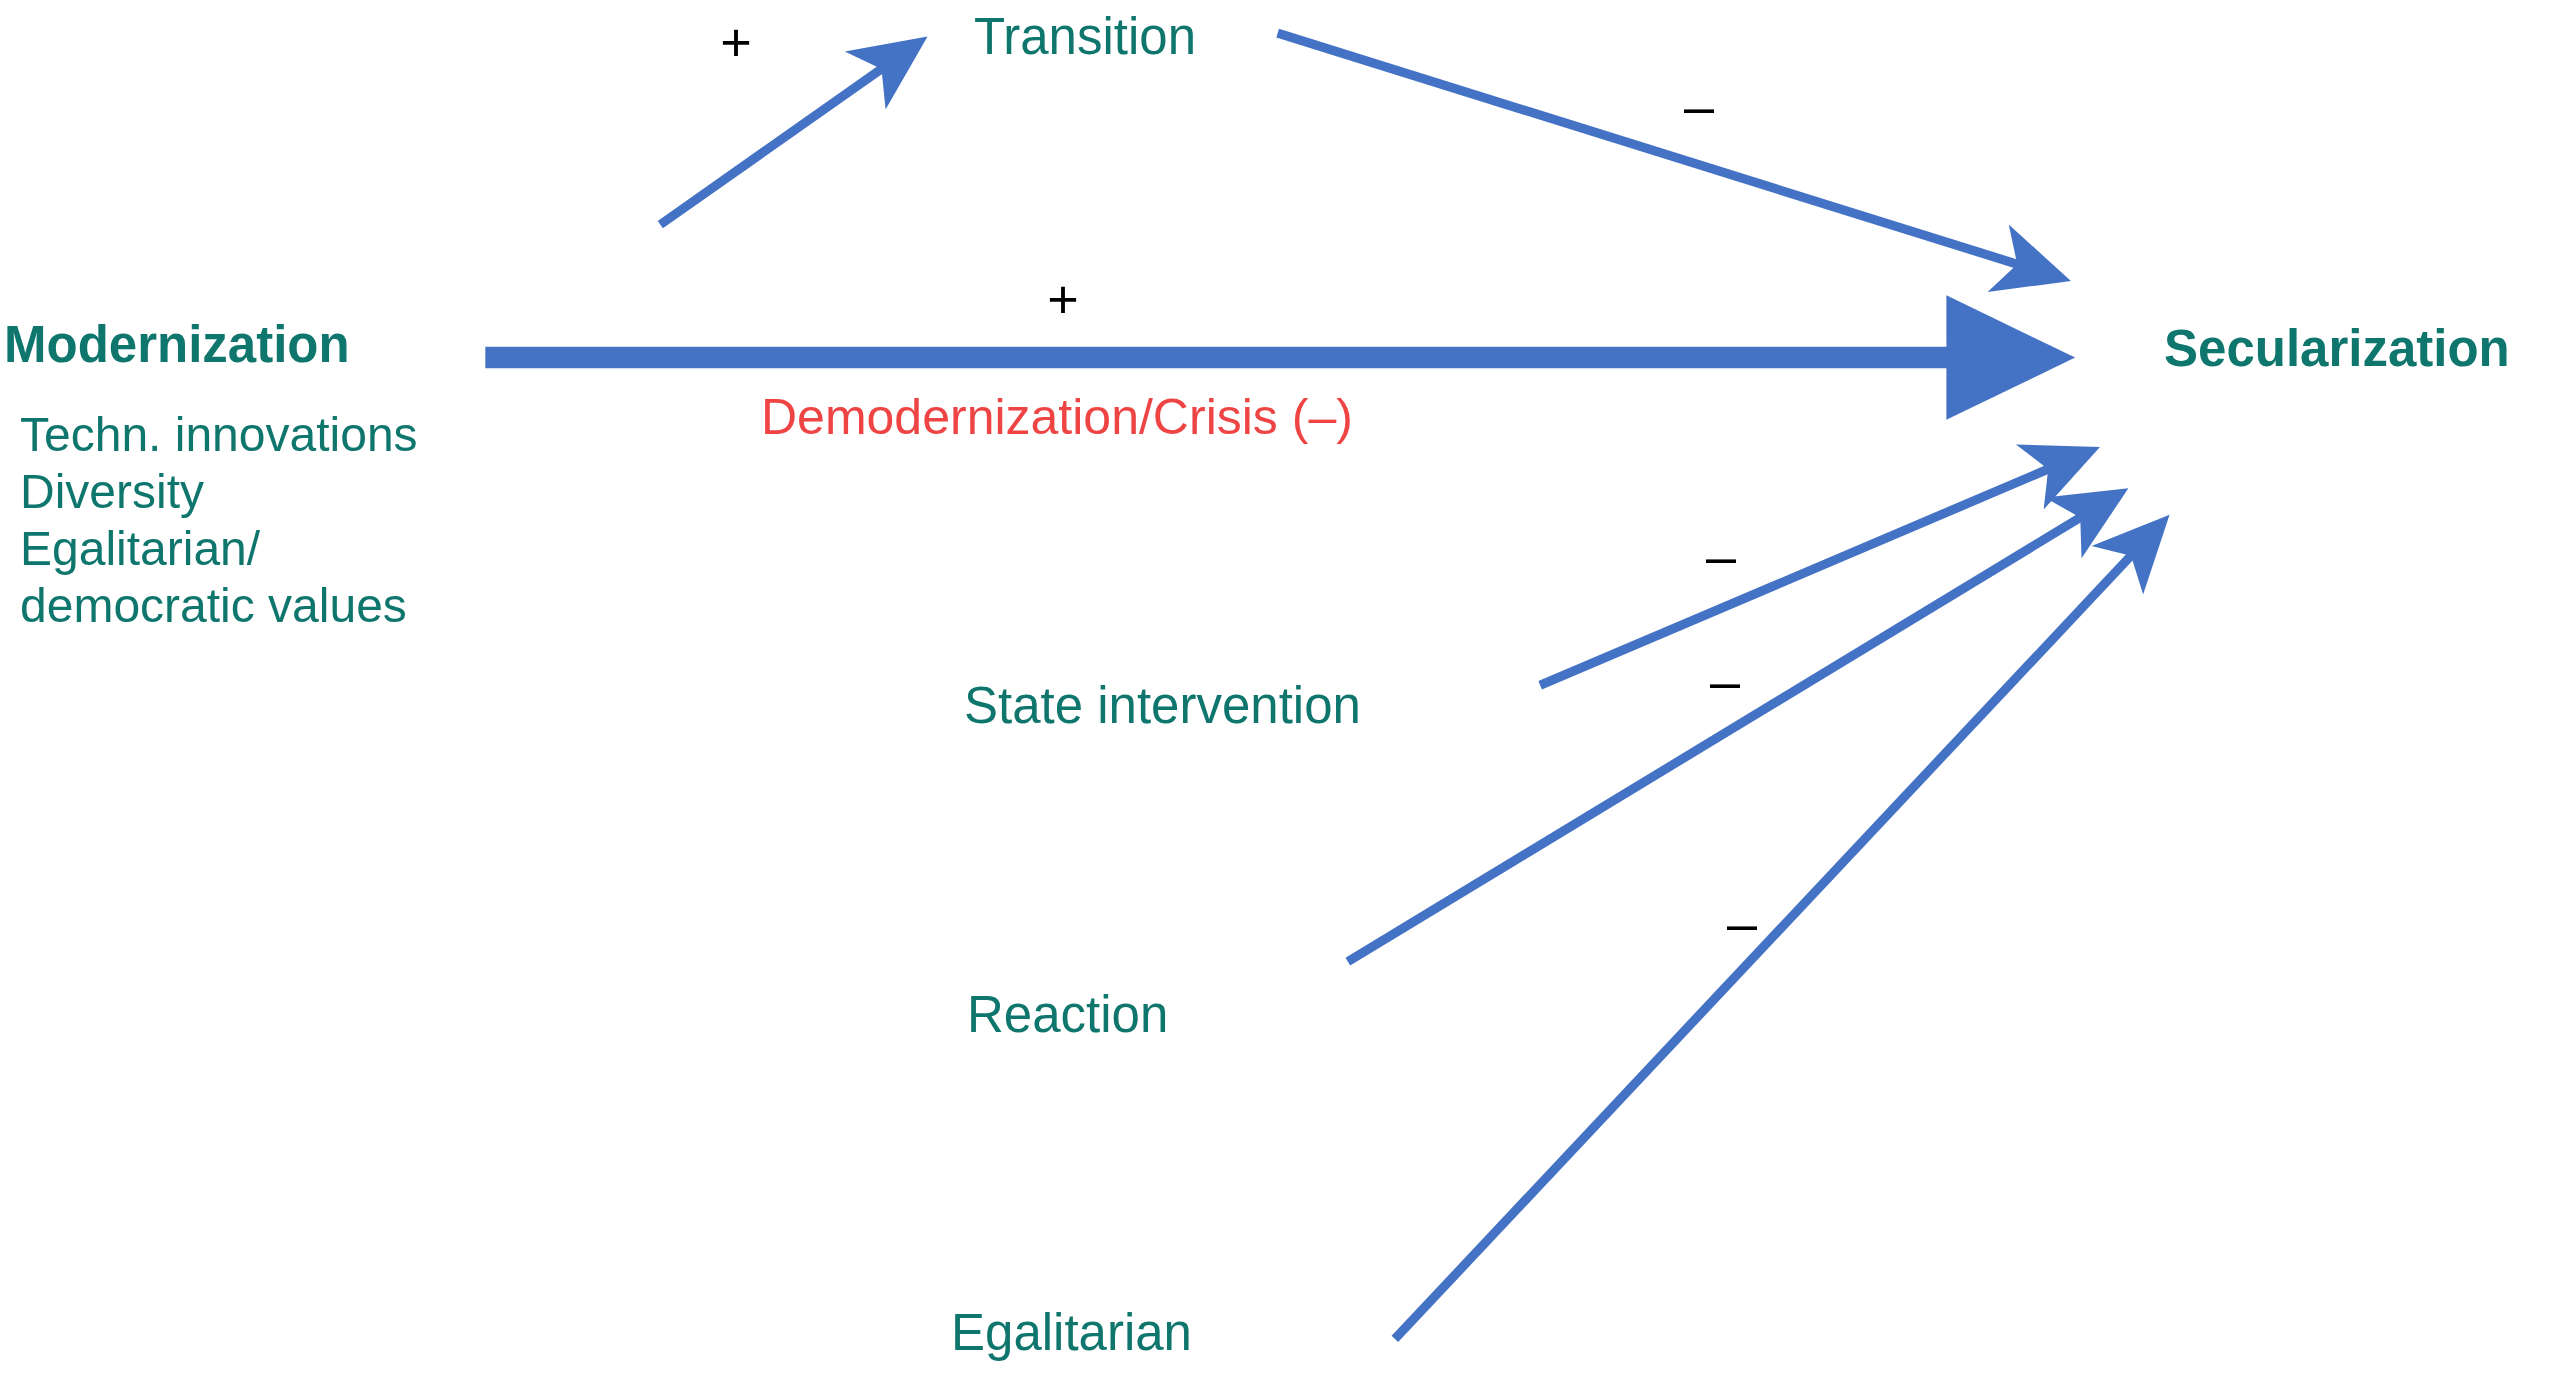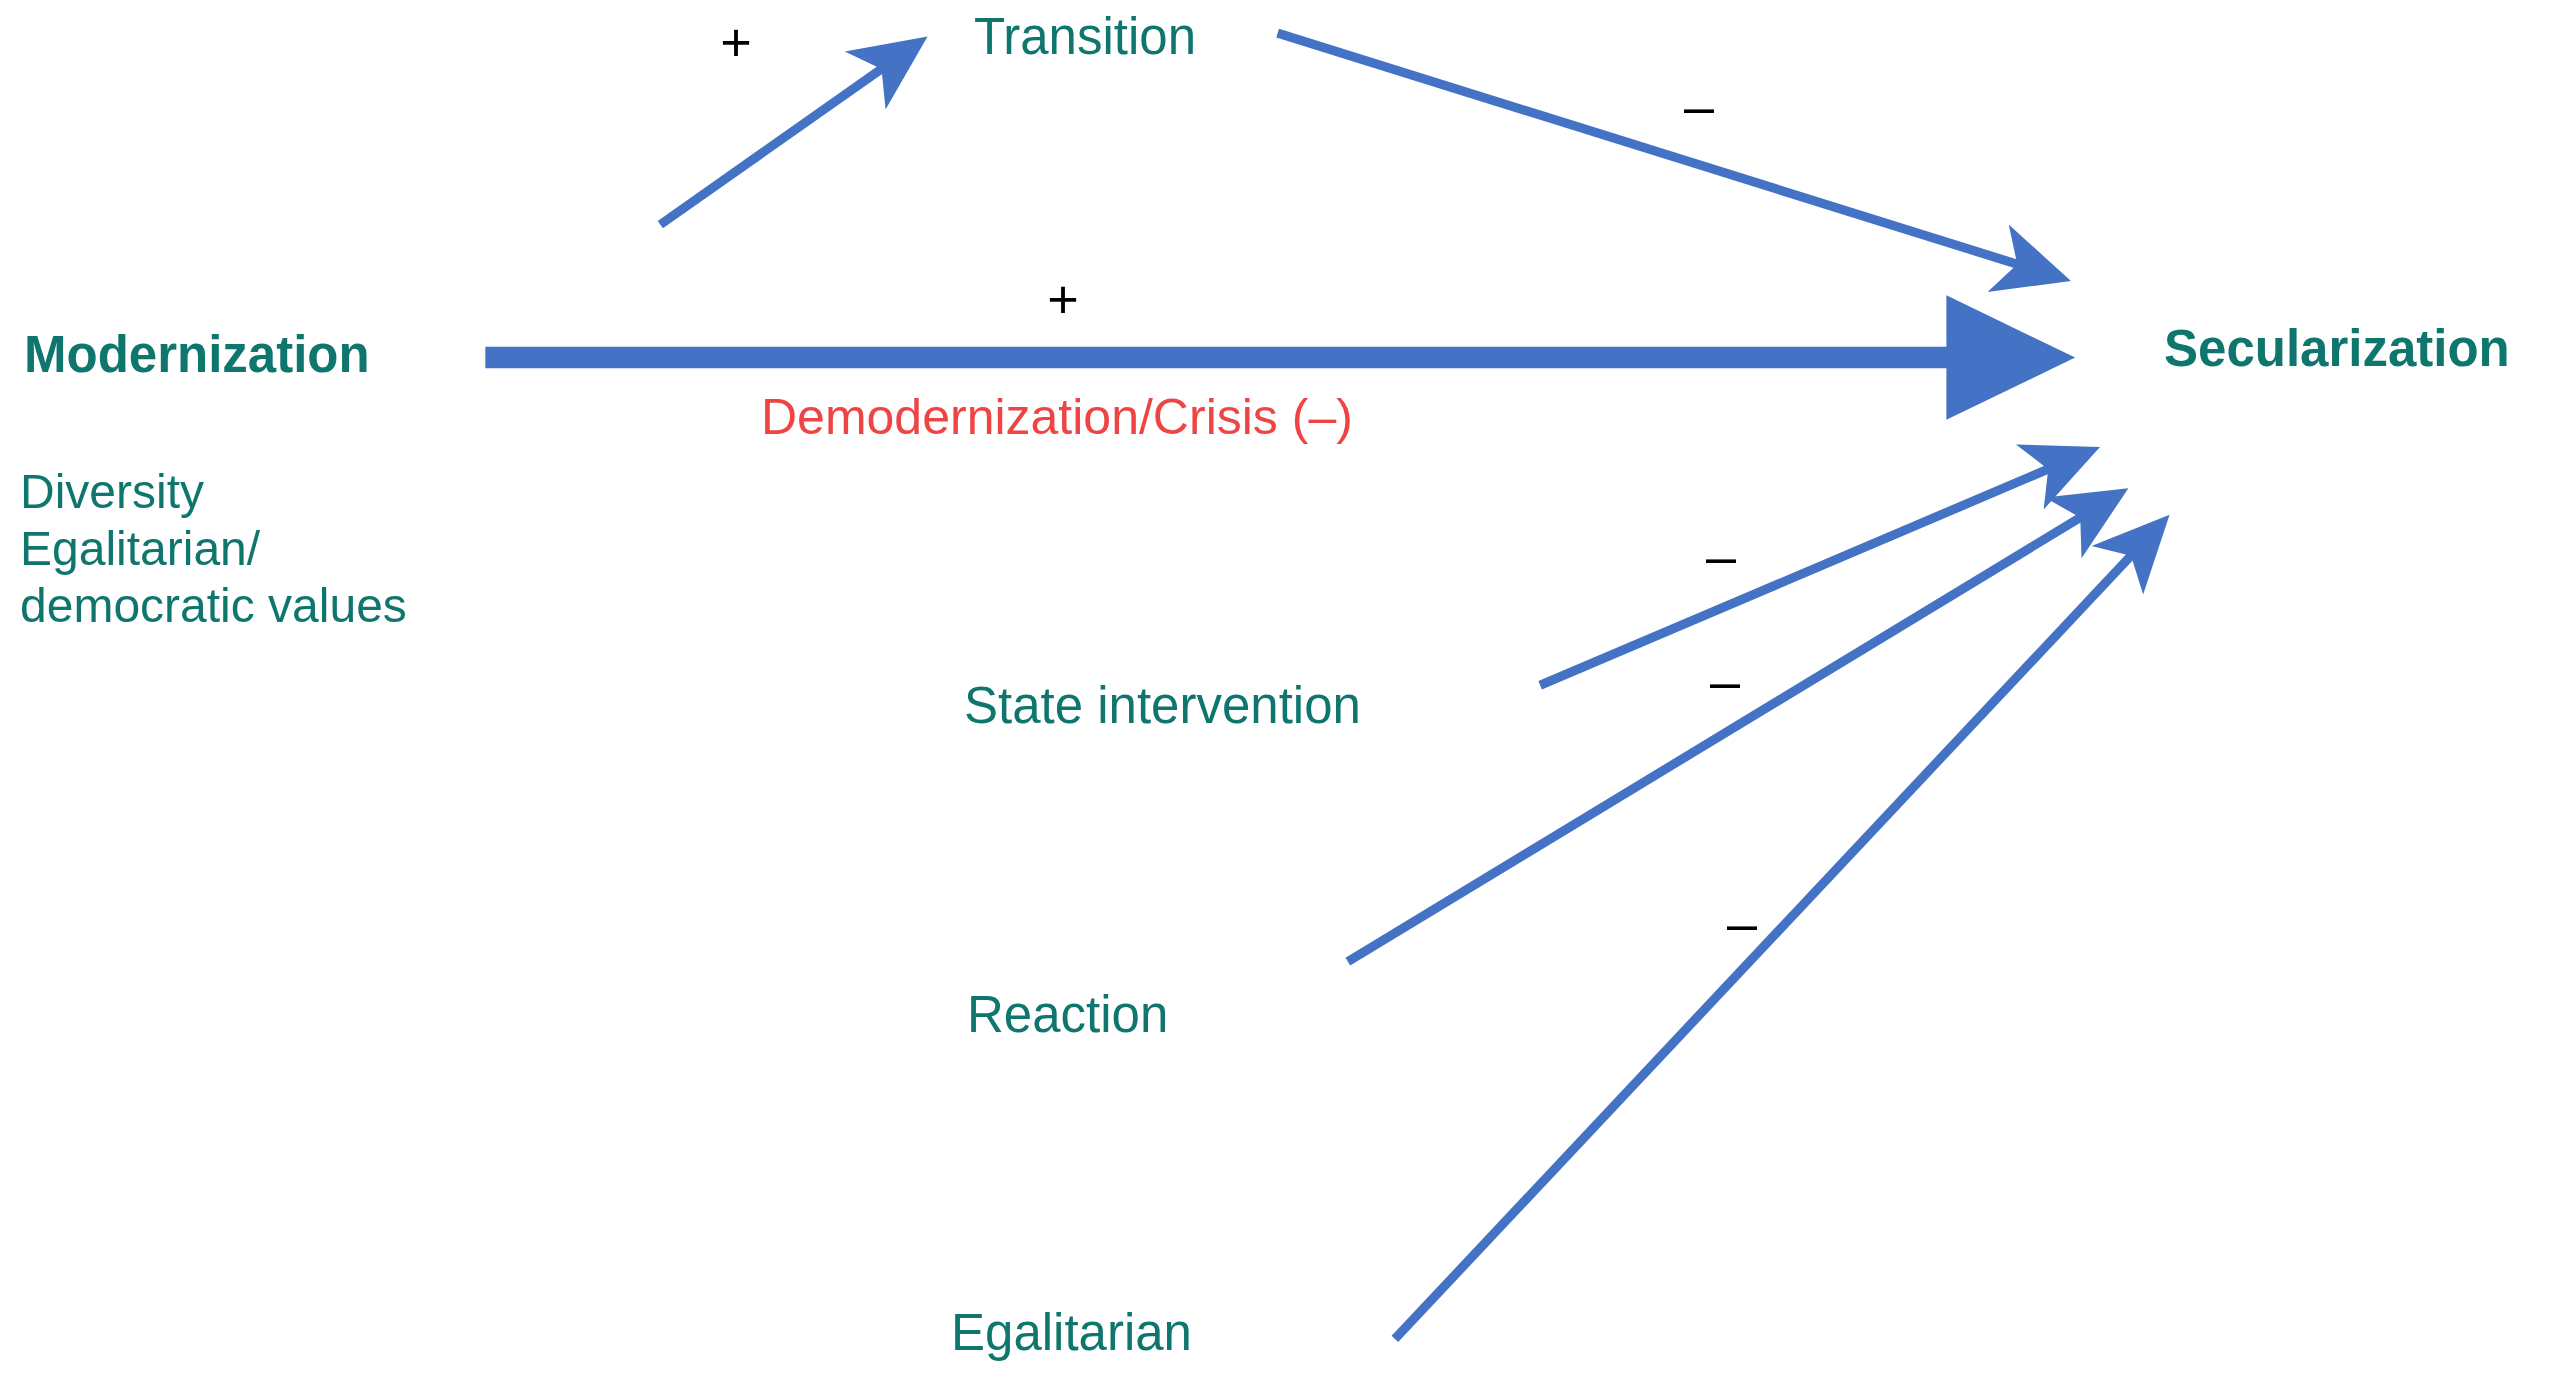--- a/index.html
+++ b/index.html
@@ -84,22 +84,23 @@
 
     <line x1="588" y1="433" x2="2470" y2="433" stroke="#4472C4" stroke-width="26" marker-end="url(#ah-thick)"></line>
 
     <line x1="1866" y1="830" x2="2522" y2="551" stroke="#4472C4" stroke-width="11" marker-end="url(#ah-thin)"></line>
 
     <line x1="1633" y1="1165" x2="2558" y2="604" stroke="#4472C4" stroke-width="11" marker-end="url(#ah-thin)"></line>
 
     <line x1="1690" y1="1622" x2="2612" y2="641" stroke="#4472C4" stroke-width="11" marker-end="url(#ah-thin)"></line>
   </svg>
 
-  <div class="node-label node-title" style="left:24px; top:316px;margin-top:10px;">Modernization</div>
+  <div class="node-label node-title" style="left:4px; top:316px;">Modernization</div>
 
+  <div class="node-label node-sublist" style="left:20px; top:407px;">Techn. innovations</div>
   <div class="node-label node-sublist" style="left:20px; top:464px;">Diversity</div>
   <div class="node-label node-sublist" style="left:20px; top:521px;">Egalitarian/</div>
   <div class="node-label node-sublist" style="left:20px; top:578px;">democratic values</div>
 
   <div class="node-label node-plain" style="left:974px; top:8.3px;">Transition</div>
 
   <div class="node-label node-plain" style="left:964px; top:677px;">State intervention</div>
 
   <div class="node-label node-title" style="left:2164px; top:320px;">Secularization</div>
 

